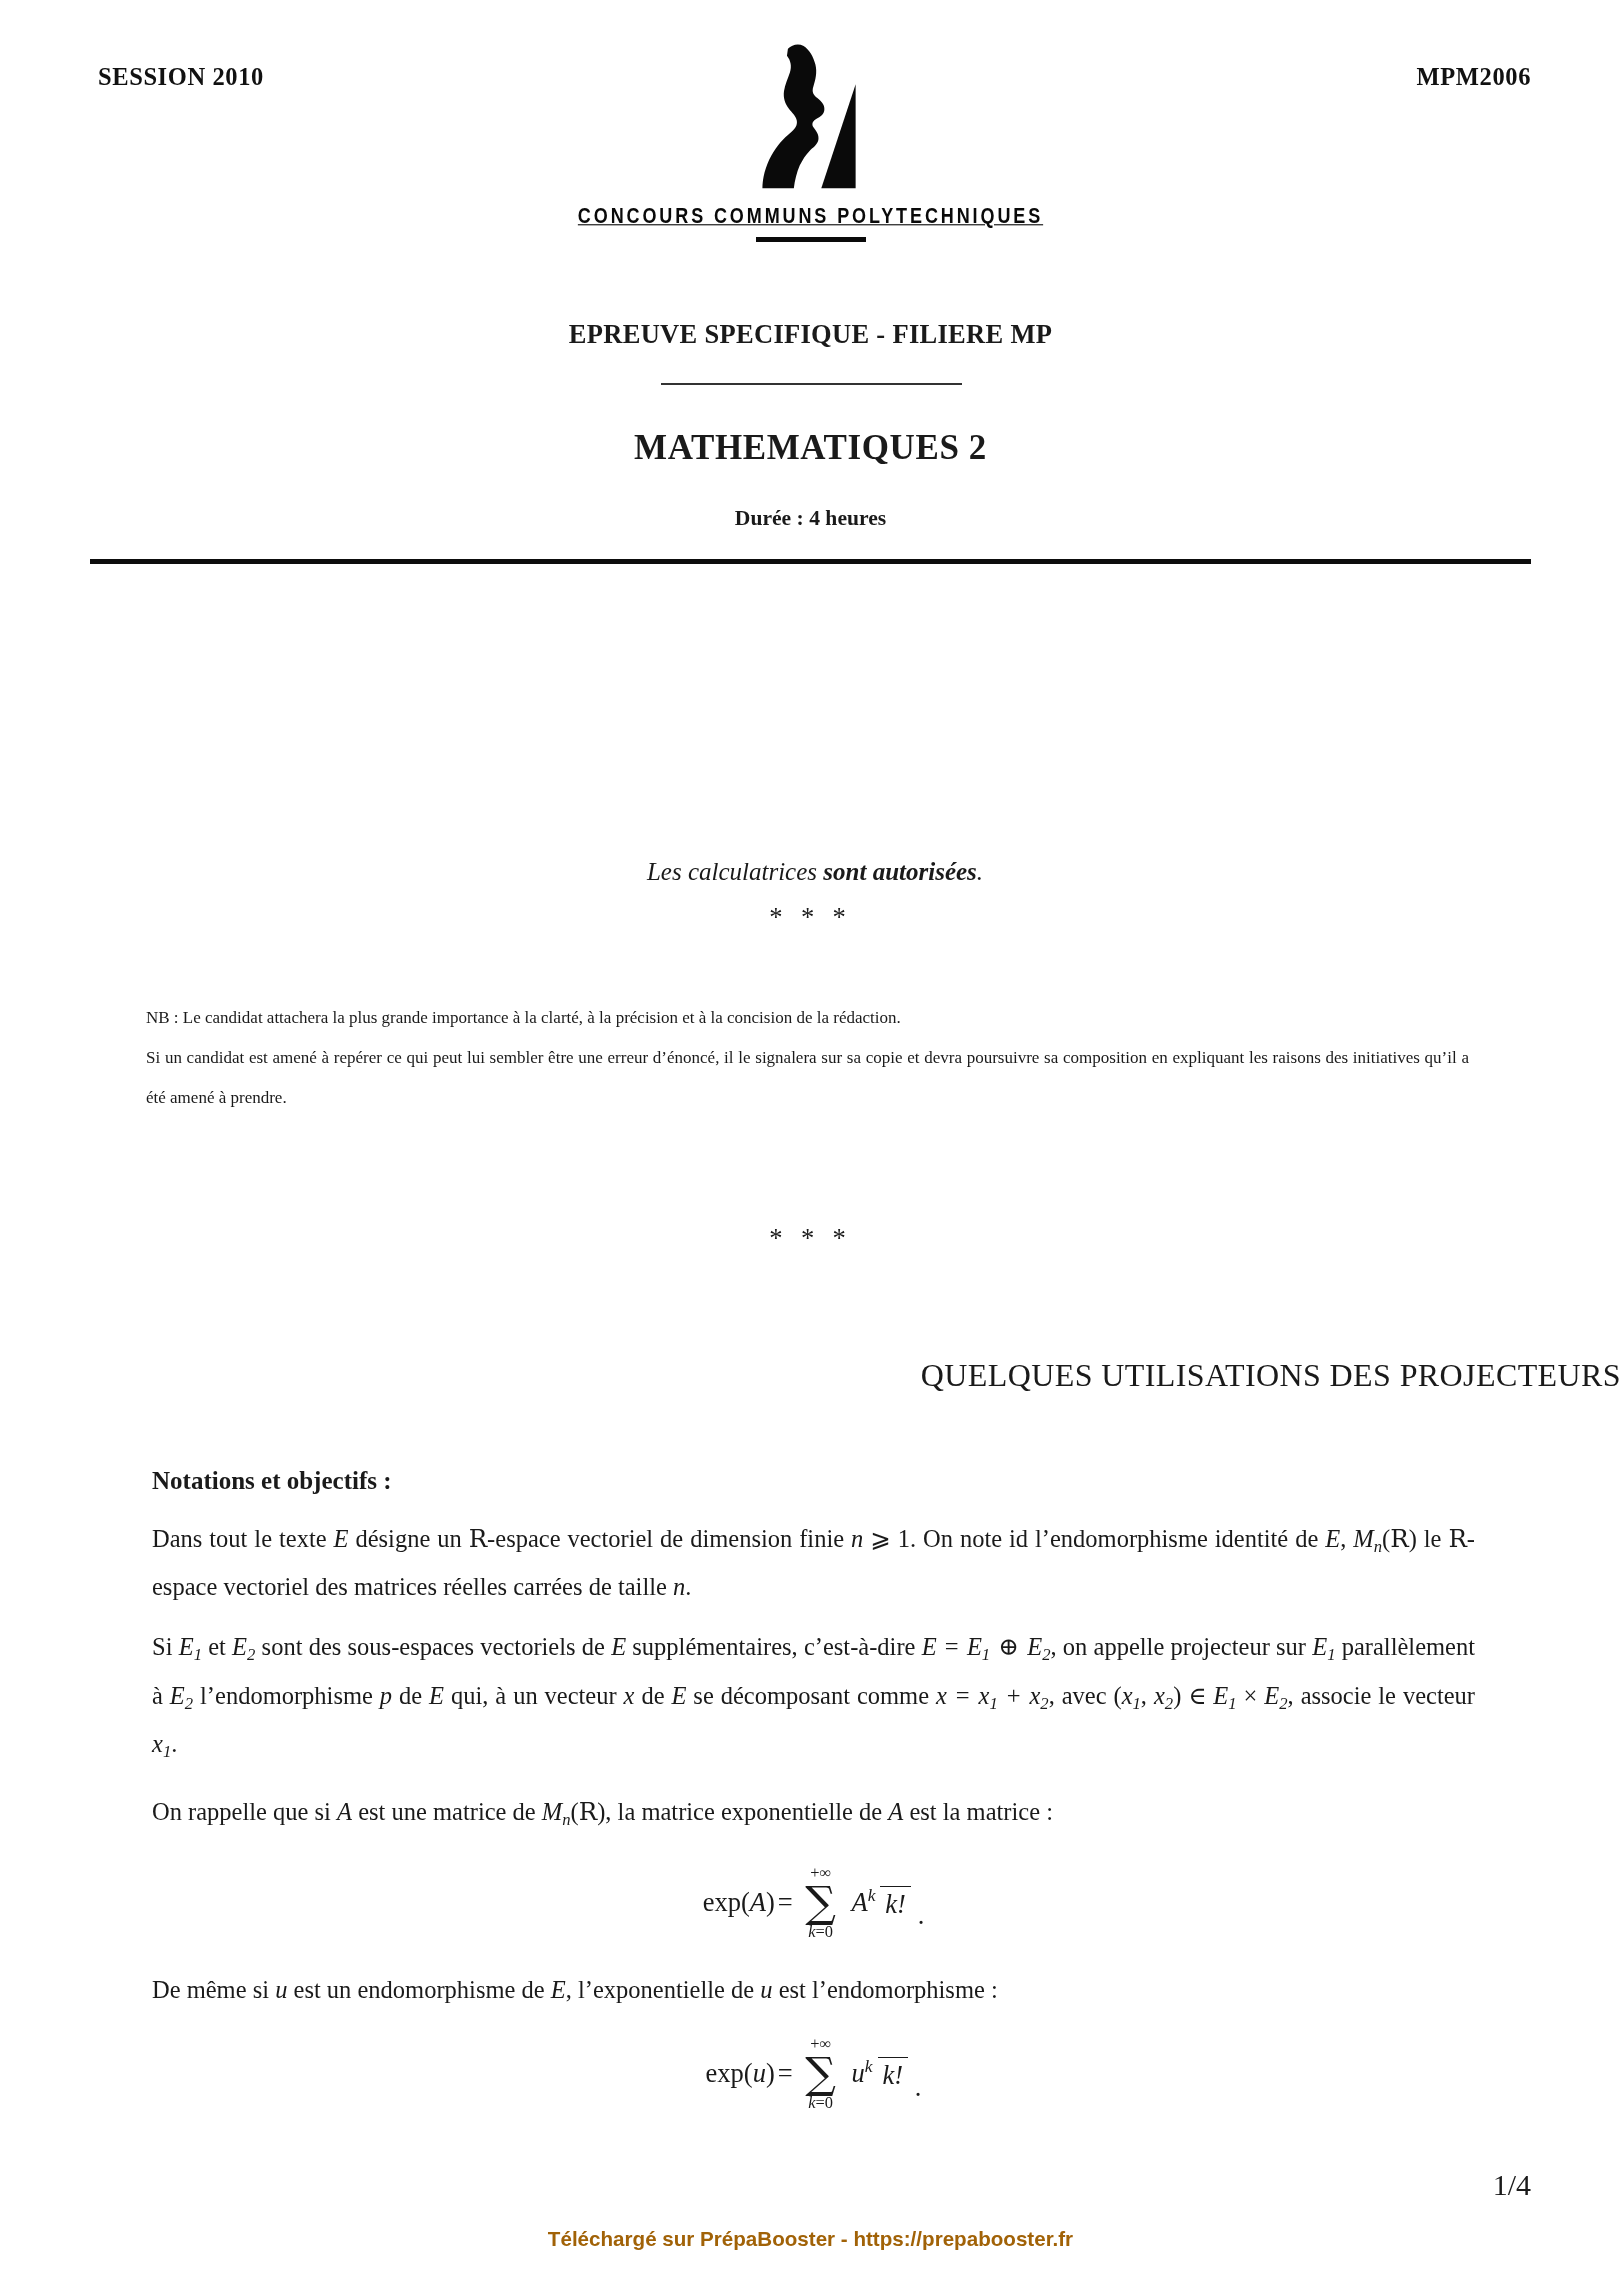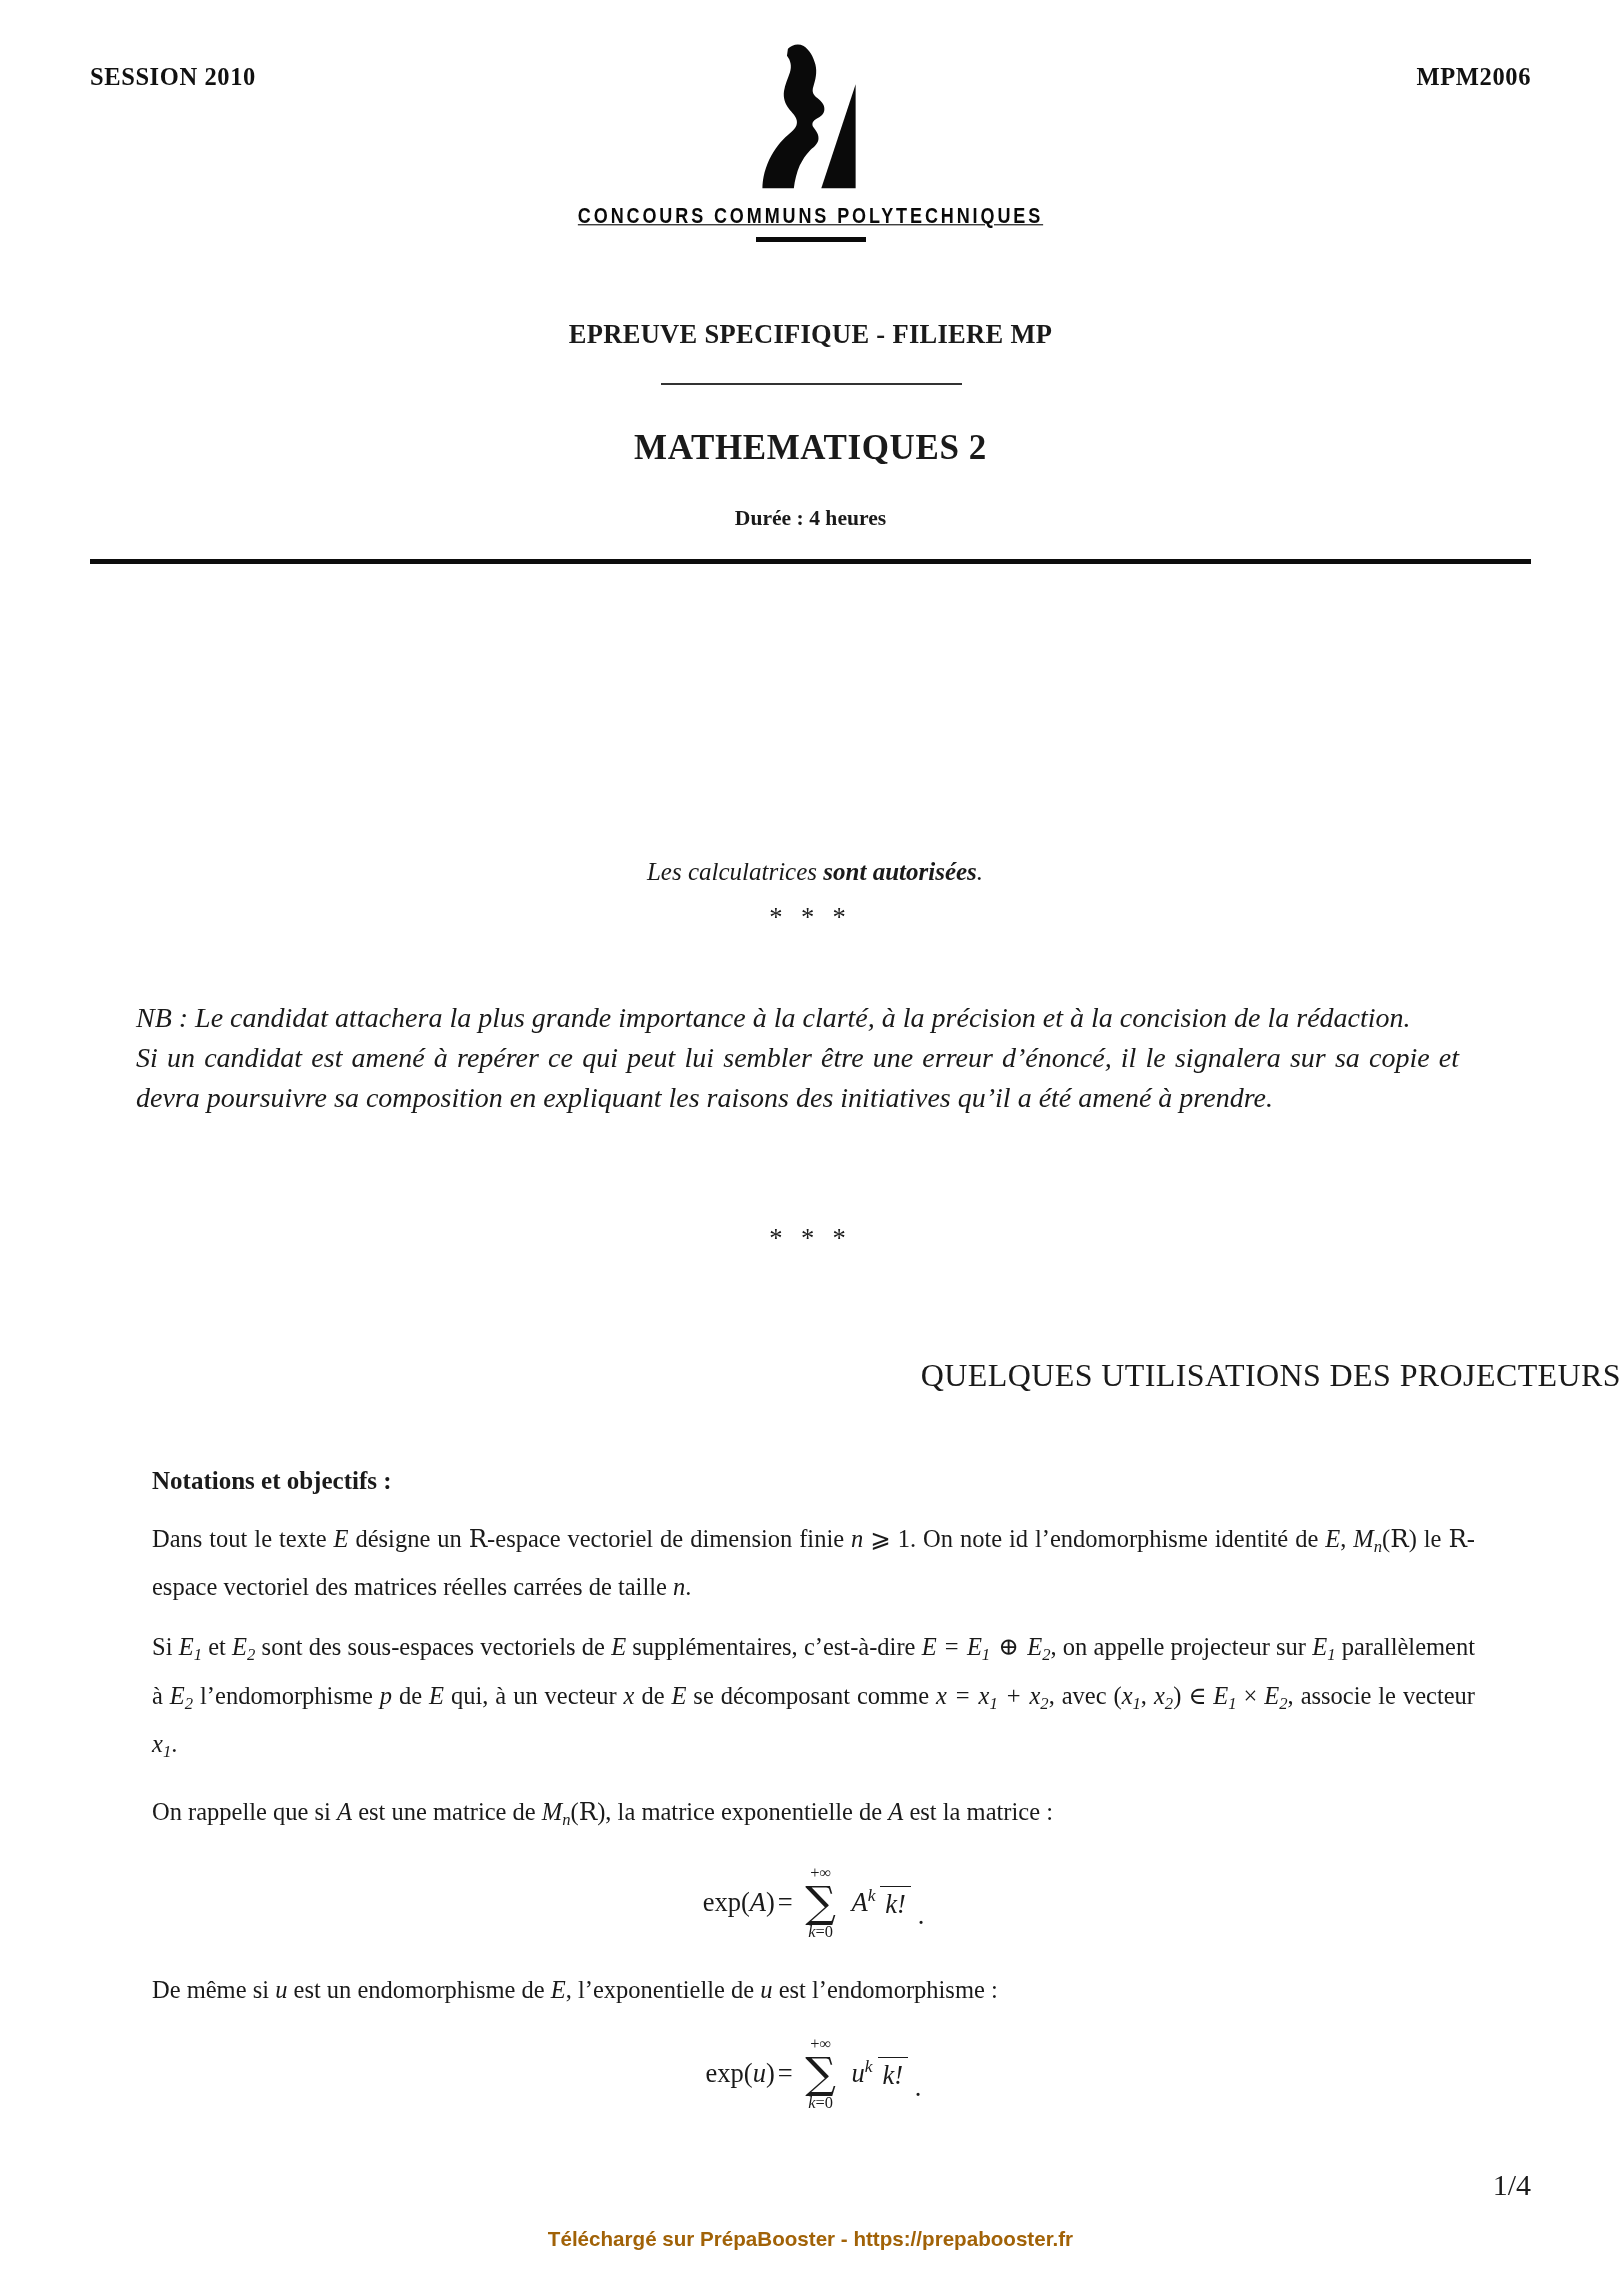--- a/index.html
+++ b/index.html
@@ -31,21 +31,21 @@
   .session-code,
   .subject-code {
     position: absolute;
     top: 0;
     font-family: "Liberation Serif", serif;
     font-weight: bold;
     font-size: 24.5px;
     letter-spacing: 0.6px;
     color: #111;
   }
-  .session-code { left: 0; }
+  .session-code { left: 8px; }
   .subject-code { right: 0; }
 
   
   .logo-block {
     position: absolute;
     top: 41px;
     left: 0;
     right: 0;
     text-align: center;
     text-decoration: underline;
@@ -144,24 +144,23 @@
     left: 0; right: 0;
     text-align: center;
     font-size: 26.5px;
     letter-spacing: 5.9px;
   }
 
   
   .nb-block {
     position: absolute;
     top: 998px;
-    left: 136px;
+    left: 146px;
     width: 1323px;
-    font-style: italic;
-    font-size: 28px;
+    font-size: 17px;
     line-height: 40px;
     text-align: justify;
   }
   .nb-block p { margin: 0; }
 
   
   .main-heading {
     position: absolute;
     top: 1357px;
     left: 0; right: 0;

